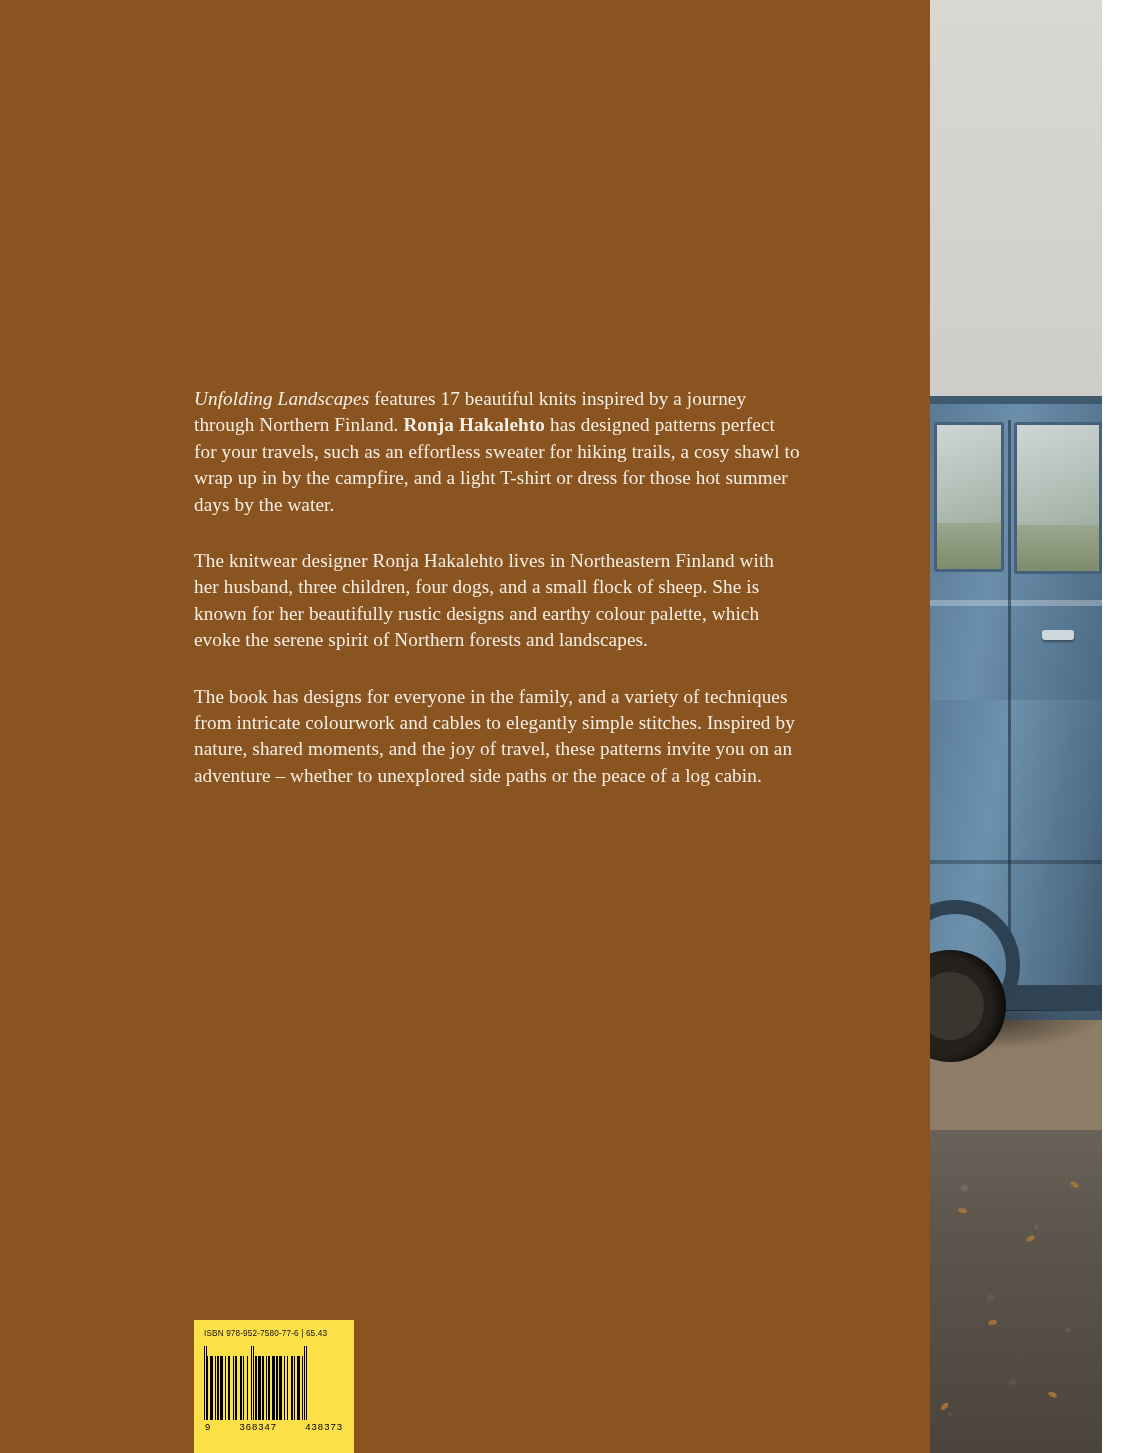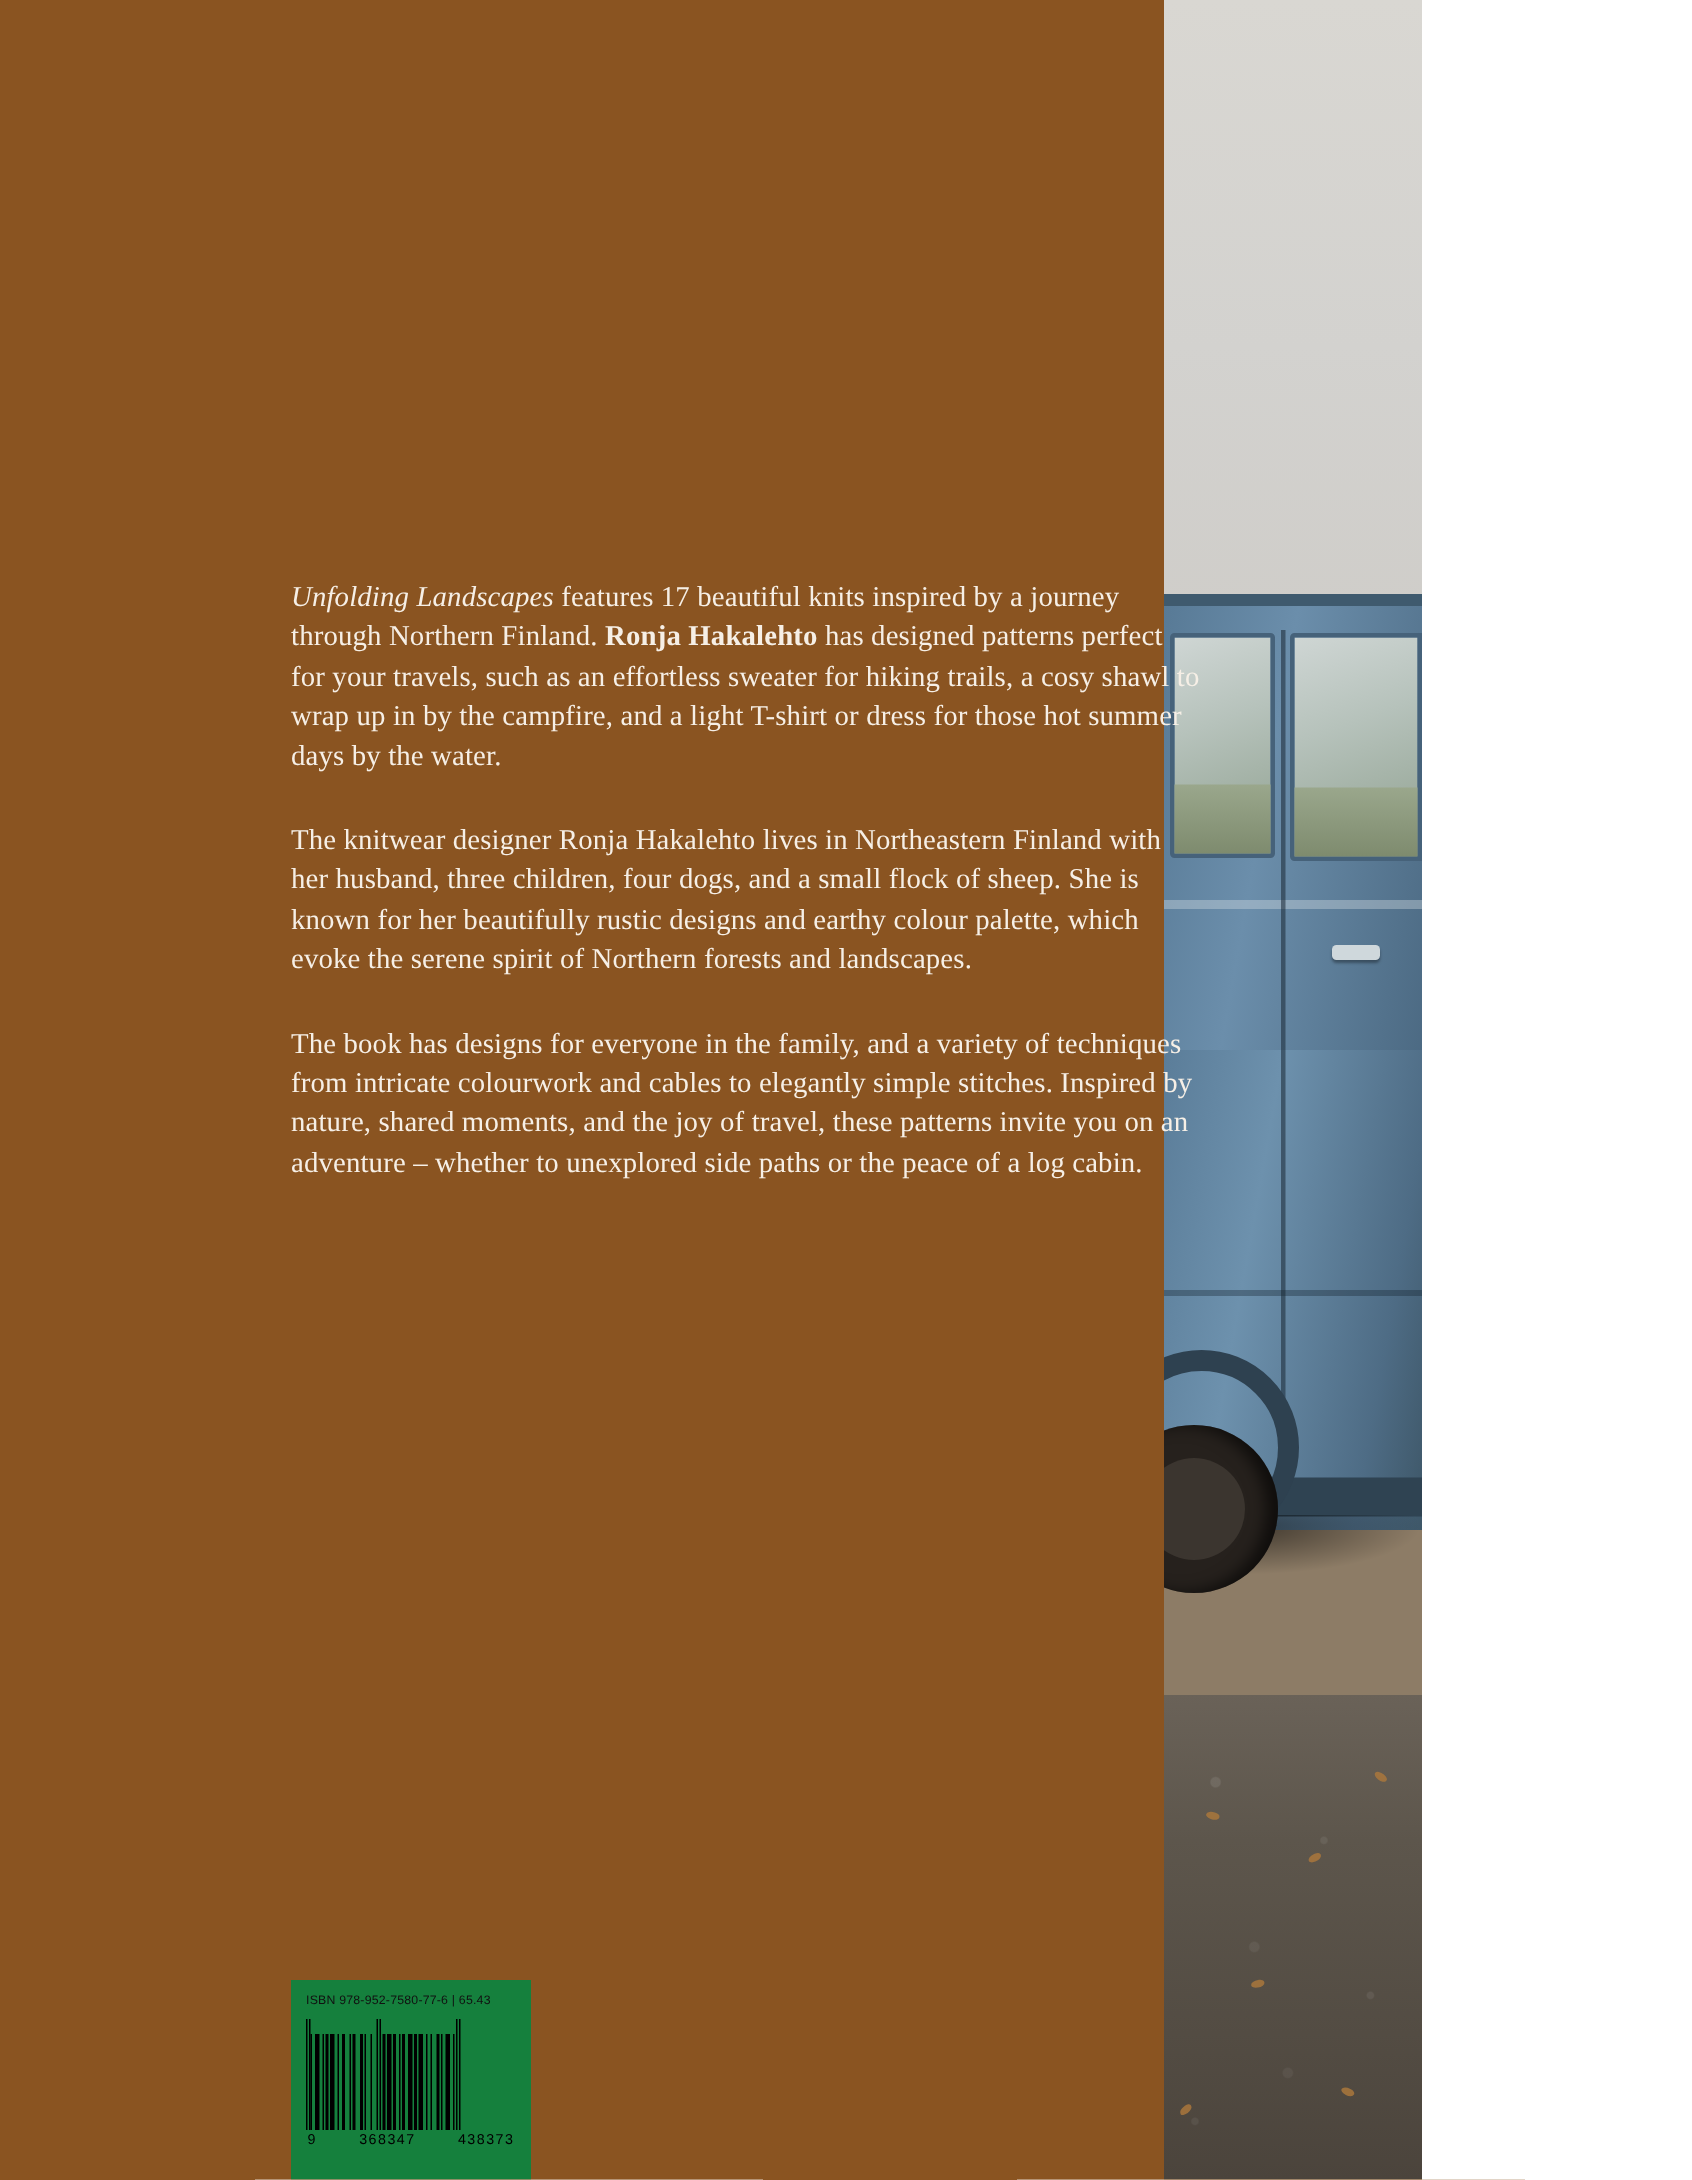--- a/index.html
+++ b/index.html
@@ -9,21 +9,21 @@
   }
   body {
     width: 1128px;
     height: 1453px;
     overflow: hidden;
     font-family: "Liberation Serif", serif;
   }
 
   #book-back-cover {
     position: relative;
-    width: 948px;
+    width: 1102px;
     height: 1453px;
     background: #8a5421;
     overflow: hidden;
   }
 
   
   .blurb {
     position: absolute;
     left: 194px;
     top: 386px;
@@ -220,21 +220,21 @@
     background: radial-gradient(ellipse at 30% 20%, rgba(0,0,0,.55), rgba(0,0,0,0) 70%);
   }
 
   
   .isbn-block {
     position: absolute;
     left: 194px;
     top: 1320px;
     width: 160px;
     height: 133px;
-    background: #15803d;
+    background: #fde047;
     box-sizing: border-box;
     padding: 9px 10px 6px 10px;
   }
   .isbn-text {
     font-family: "Liberation Sans", sans-serif;
     font-size: 8.2px;
     letter-spacing: 0.15px;
     color: #111111;
     margin-bottom: 8px;
     white-space: nowrap;

